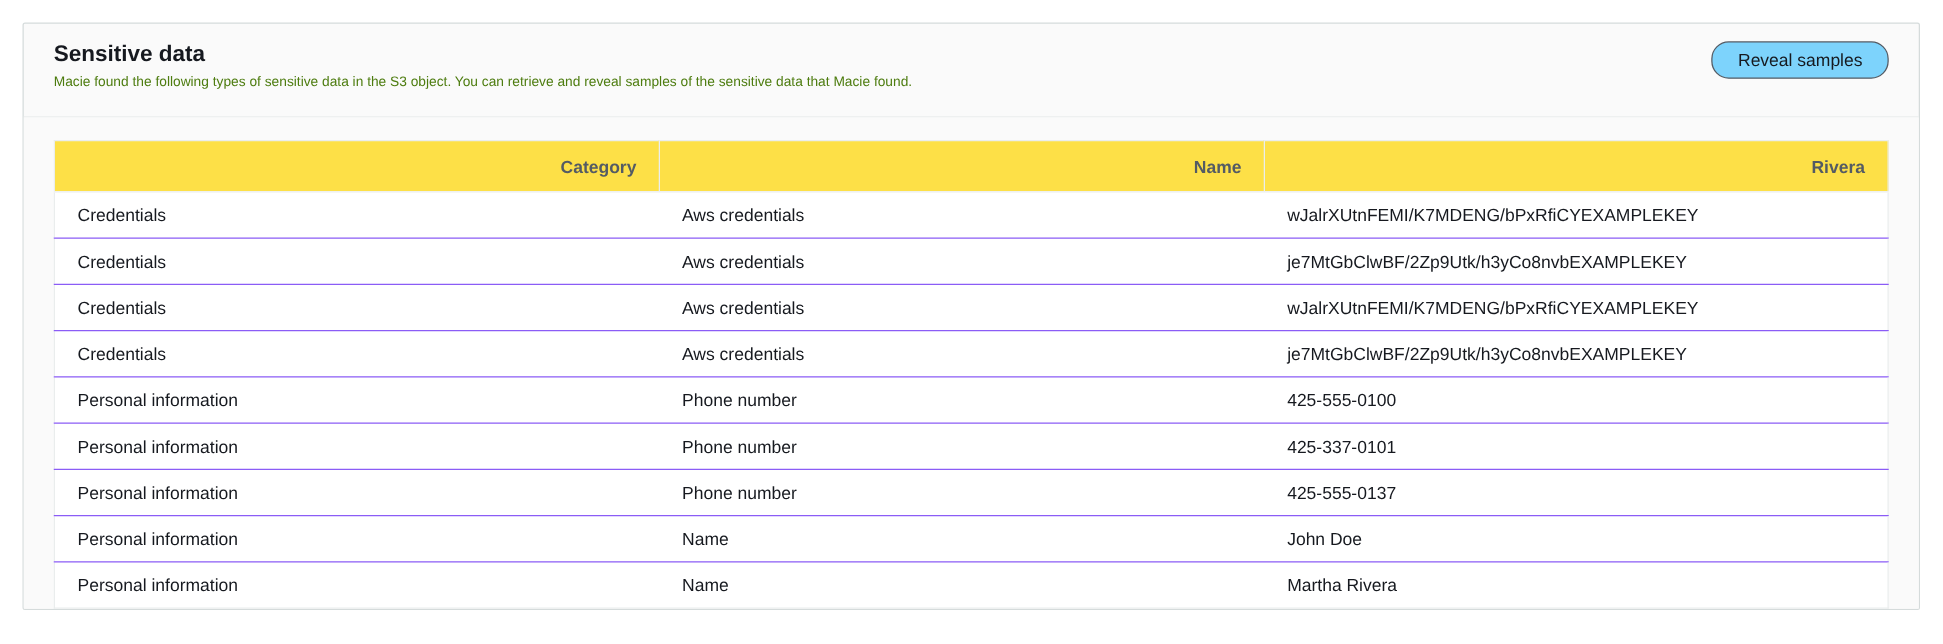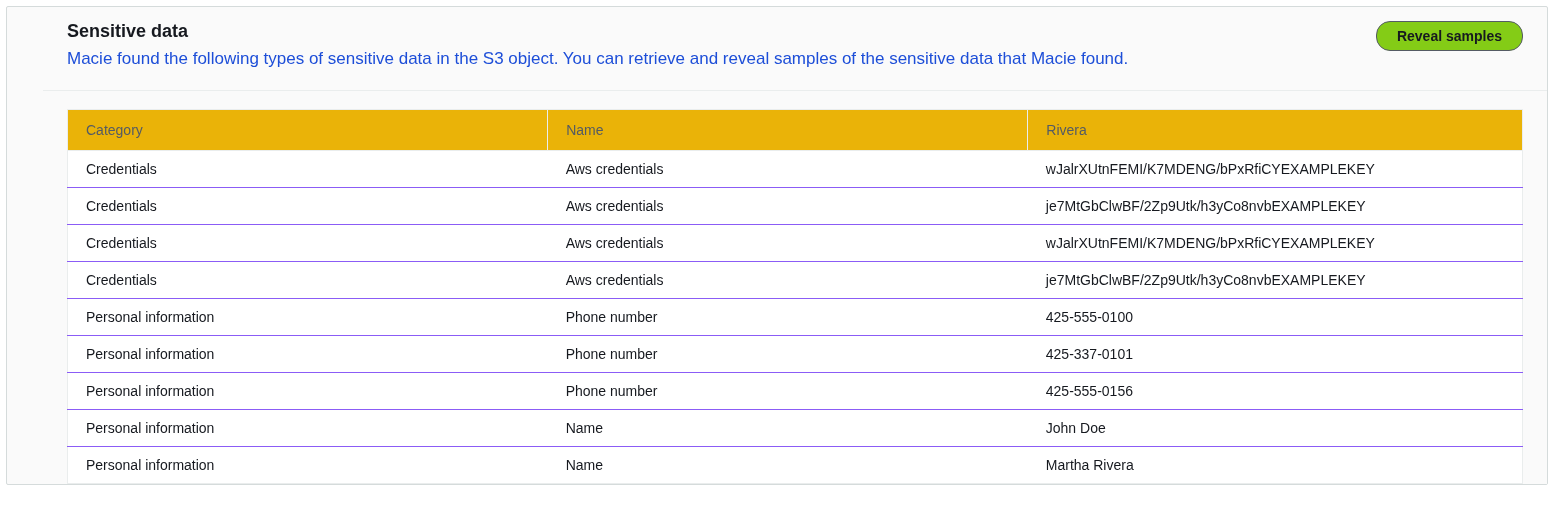--- a/index.html
+++ b/index.html
@@ -9,75 +9,74 @@
     }
     body {
       font-family: "Amazon Ember", "Helvetica Neue", Arial, sans-serif;
       background: #ffffff;
       color: #16191f;
       font-size: 14px;
     }
     .panel {
       border: 1px solid #d5dbdb;
       border-radius: 2px;
-      margin: 6px;
+      margin: 18px;
       background: #fafafa;
-      padding-left: 36px;
     }
     .panel-header {
       padding: 14px 24px 18px 24px;
       display: flex;
       justify-content: space-between;
       align-items: flex-start;
       border-bottom: 1px solid #eaeded;
     }
     .panel-header-left {
       flex: 1;
     }
     .panel-title {
       font-size: 18px;
       font-weight: 700;
       color: #16191f;
       margin-bottom: 4px;
     }
     .panel-description {
-      font-size: 17px;
-      color: #1d4ed8;
+      font-size: 11px;
+      color: #4d7c0f;
       line-height: 1.5;
     }
     .btn {
-      background: #84cc16;
+      background: #7dd3fc;
       border: 1px solid #545b64;
       color: #16191f;
       padding: 6px 20px;
       font-size: 14px;
-      font-weight: 700;
+      font-weight: 400;
       cursor: pointer;
       border-radius: 14px;
       font-family: inherit;
       white-space: nowrap;
     }
     .table-wrap {
       padding: 18px 24px 0 24px;
       background: #fafafa;
     }
     table {
       width: 100%;
       border-collapse: collapse;
       border: 1px solid #eaeded;
       background: #ffffff;
     }
     thead th {
-      text-align: left;
-      font-weight: 400;
+      text-align: right;
+      font-weight: 700;
       font-size: 14px;
       color: #545b64;
       padding: 12px 18px;
       border-bottom: 1px solid #eaeded;
-      background: #eab308;
+      background: #fde047;
     }
     thead th + th {
       border-left: 1px solid #eaeded;
     }
     tbody td {
       padding: 10px 18px;
       border-bottom: 1px solid #8b5cf6;
       color: #16191f;
       font-size: 14px;
       background: #ffffff;
@@ -137,21 +136,21 @@
             <td>425-555-0100</td>
           </tr>
           <tr>
             <td>Personal information</td>
             <td>Phone number</td>
             <td>425-337-0101</td>
           </tr>
           <tr>
             <td>Personal information</td>
             <td>Phone number</td>
-            <td>425-555-0156</td>
+            <td>425-555-0137</td>
           </tr>
           <tr>
             <td>Personal information</td>
             <td>Name</td>
             <td>John Doe</td>
           </tr>
           <tr>
             <td>Personal information</td>
             <td>Name</td>
             <td>Martha Rivera</td>

